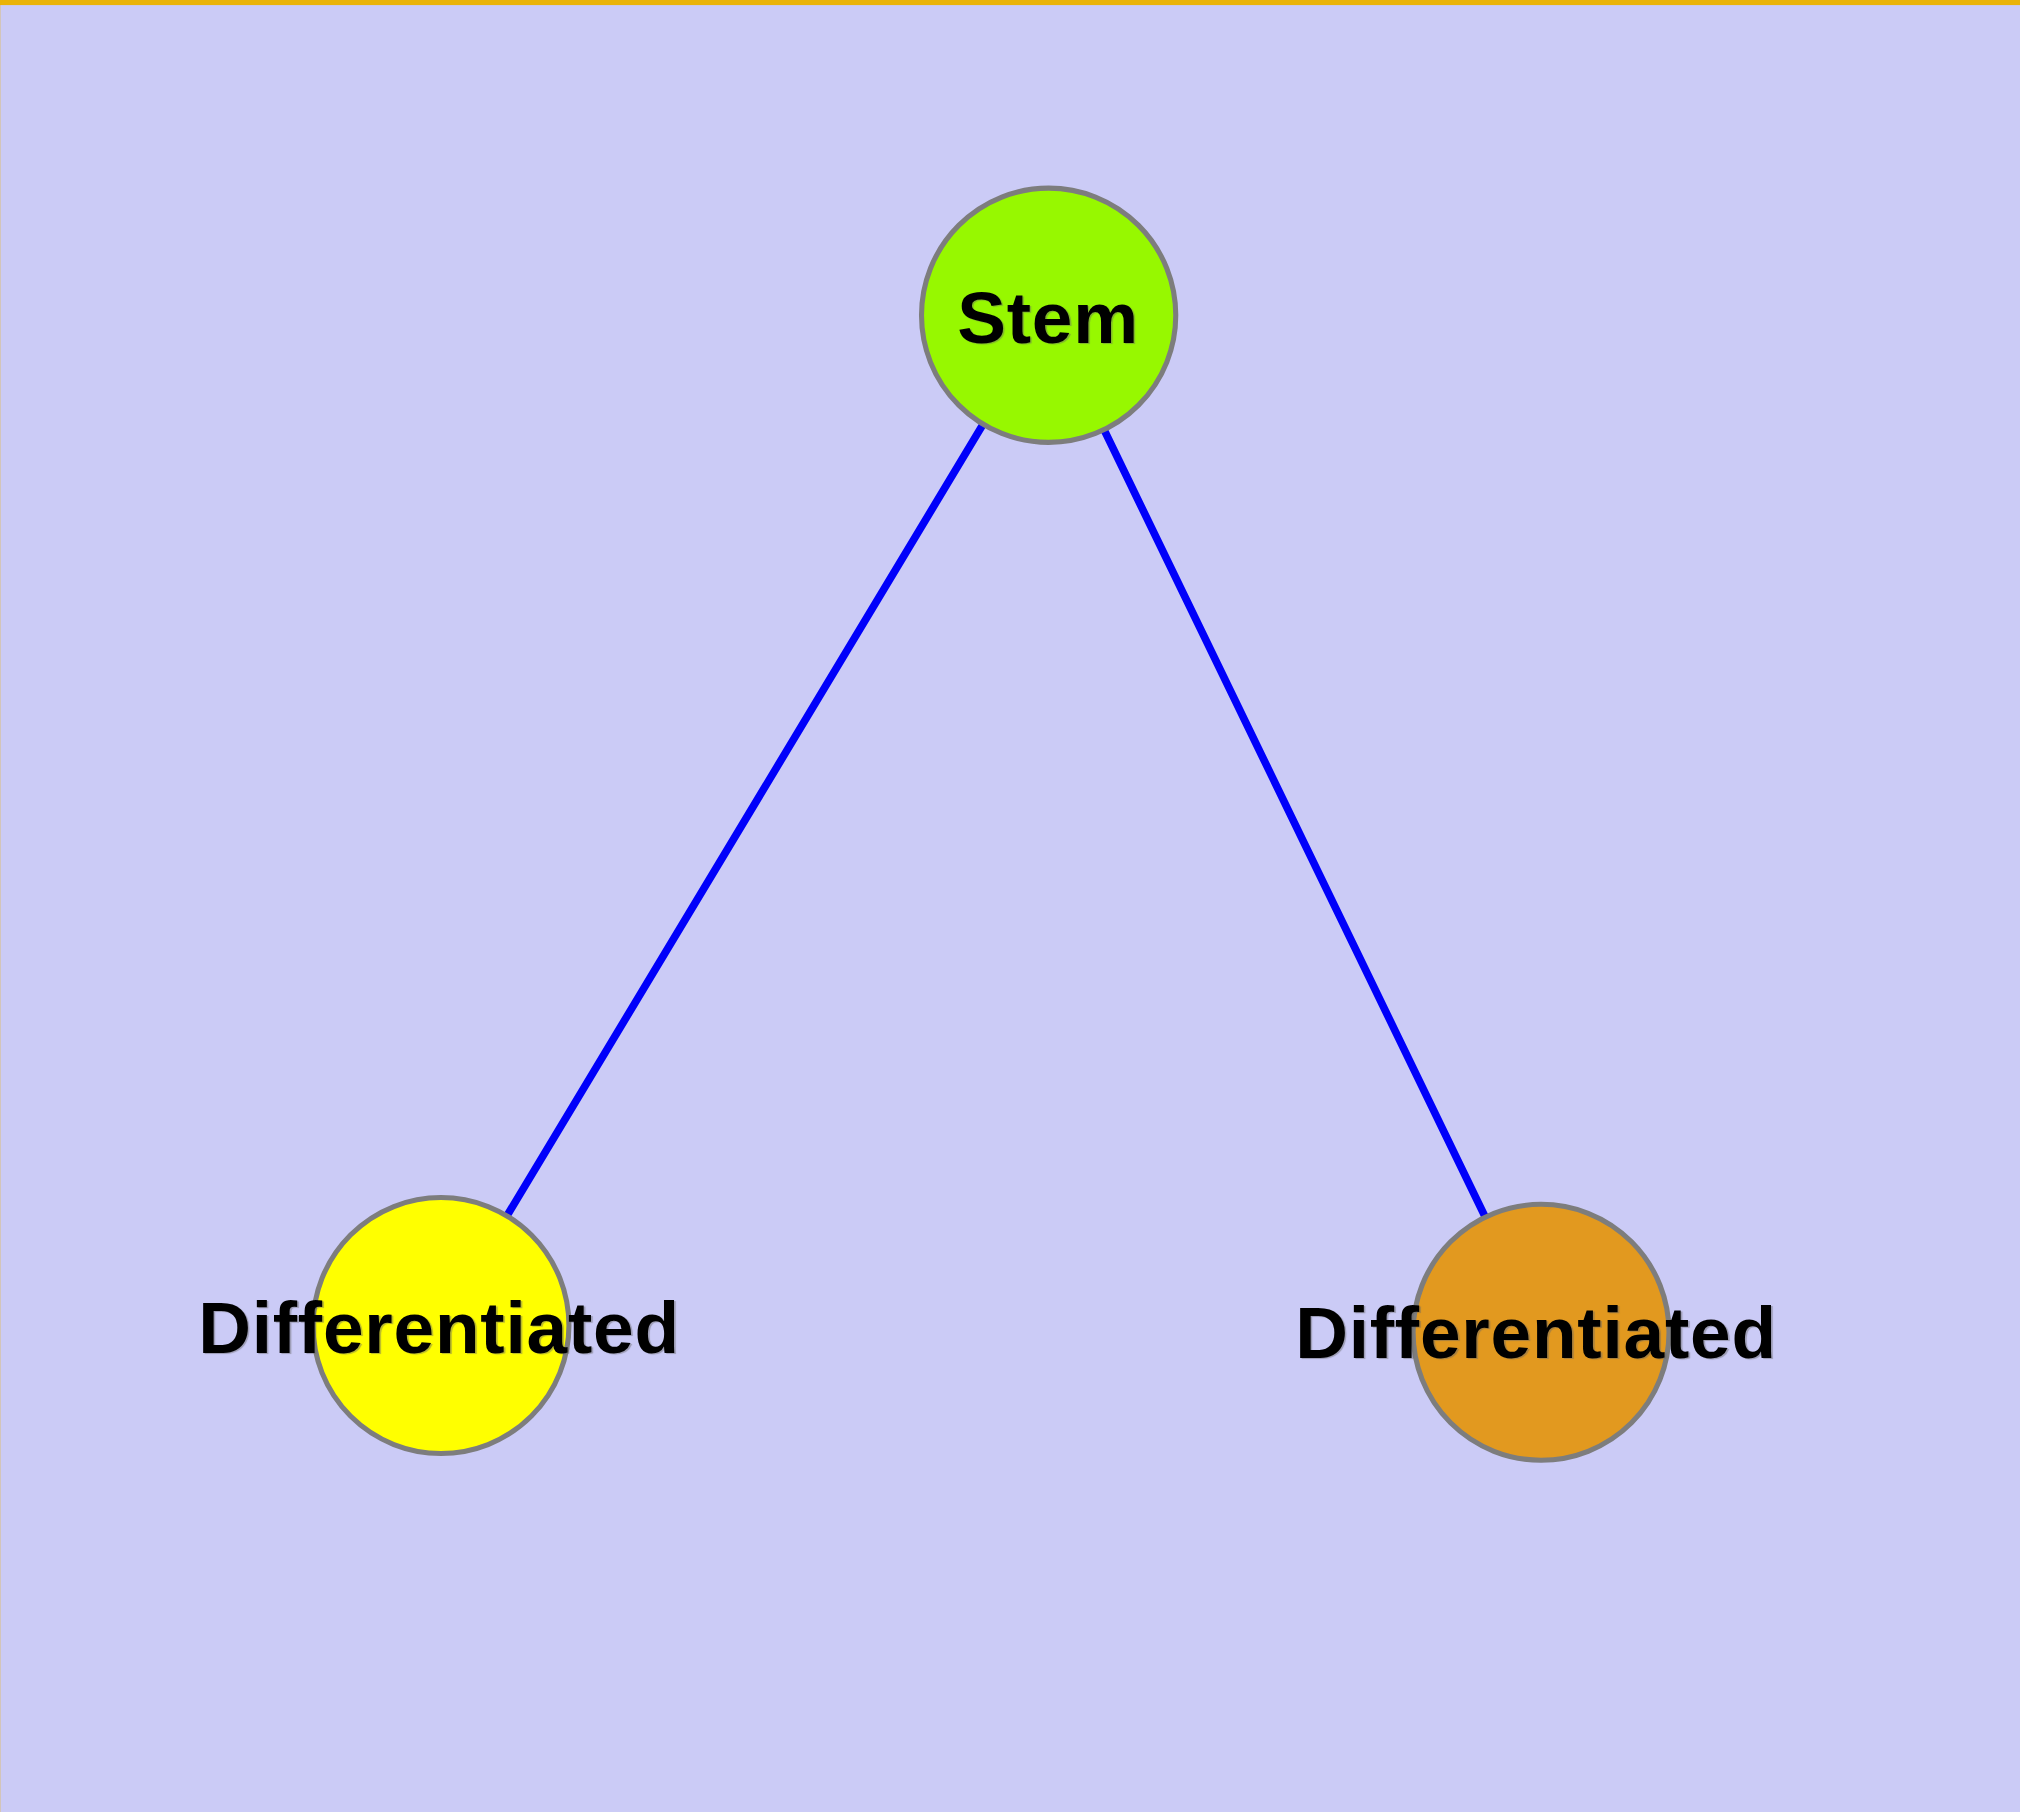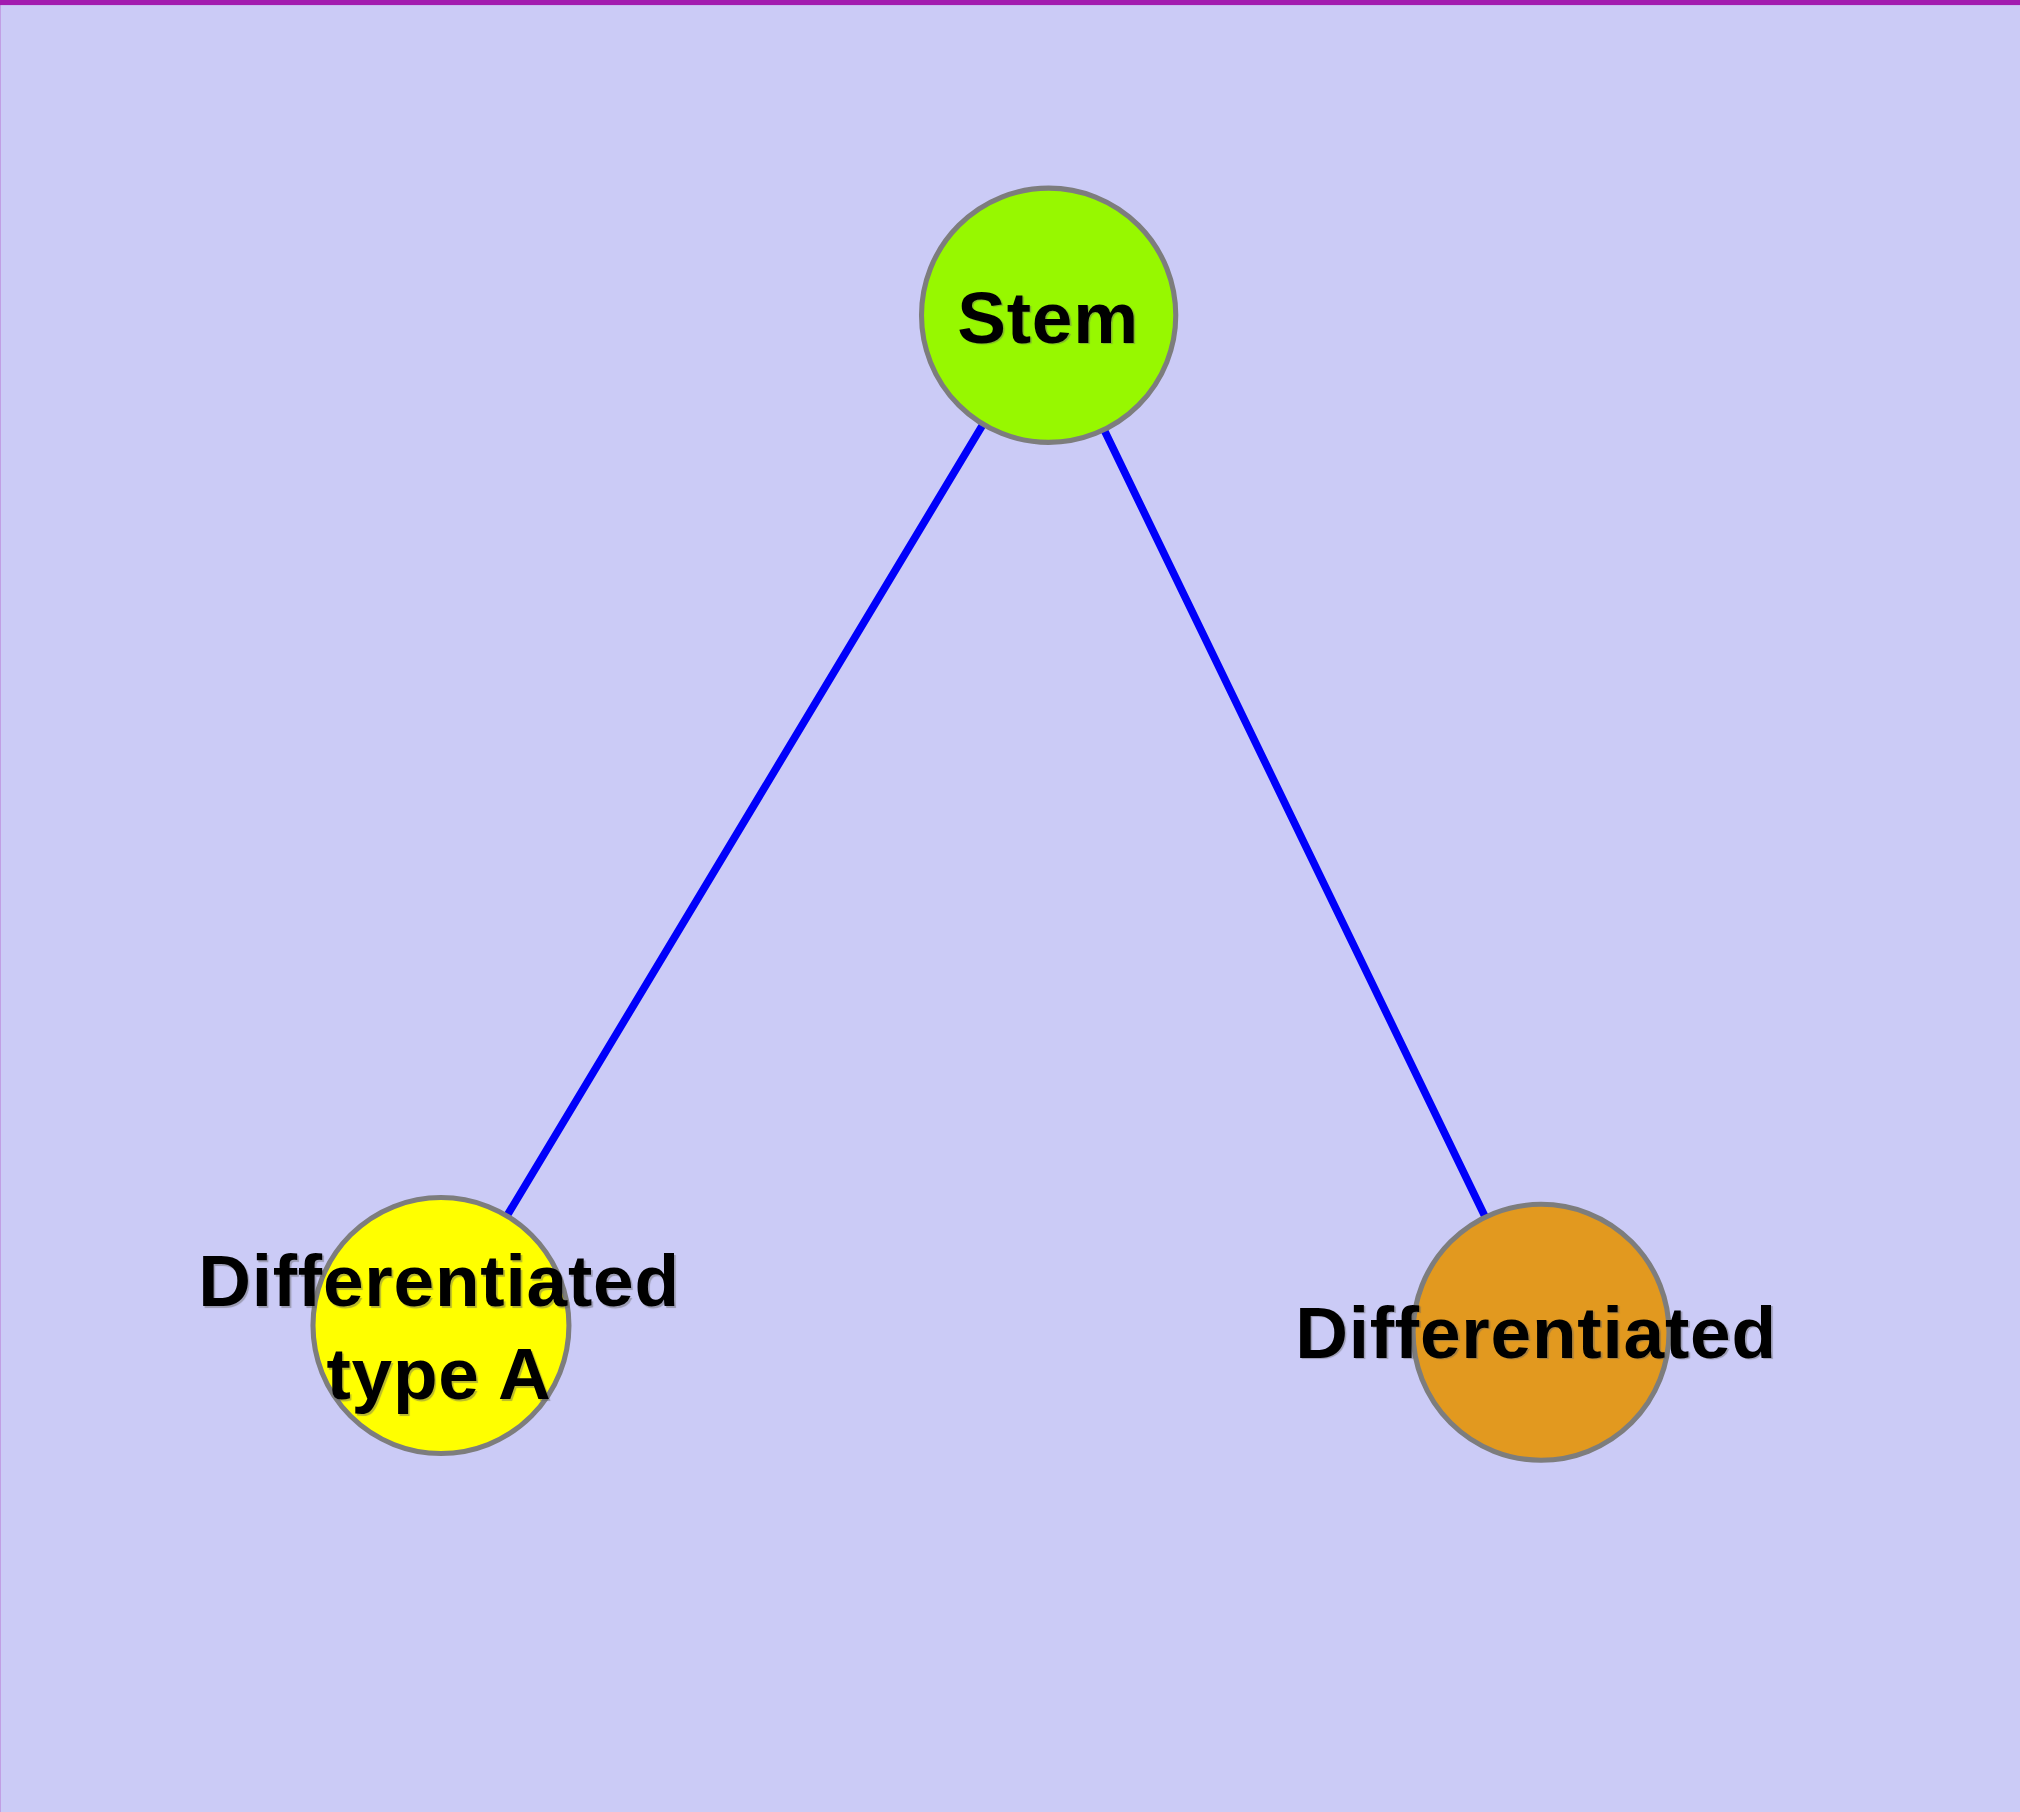--- a/index.html
+++ b/index.html
@@ -5,21 +5,21 @@
   html, body {
     margin: 0;
     padding: 0;
     background: #ffffff;
   }
   #canvas {
     position: relative;
     width: 2021px;
     height: 1812px;
     overflow: hidden;
-    background: #a21caf;
+    background: #eab308;
     font-family: "Liberation Sans", "DejaVu Sans", sans-serif;
   }
   #graph-svg {
     position: absolute;
     left: 0;
     top: 0;
   }
   .edge-line {
     stroke-width: 9;
     stroke-linecap: round;
@@ -62,21 +62,20 @@
     <circle class="node-circle" cx="520" cy="1564" r="151" fill="#ffff00"></circle>
     <circle class="node-circle" cx="1818" cy="1572" r="151" fill="#e2991f"></circle>
   </svg>
 
   <div class="node-label" id="label-stem">
     <span>Stem</span>
   </div>
 
   <div class="node-label" id="label-type-a">
     <span>Differentiated</span>
-    <span>type A</span>
   </div>
 
   <div class="node-label" id="label-type-b">
     <span>Differentiated</span>
   </div>
 
 </div>
 
 
 </body></html>

